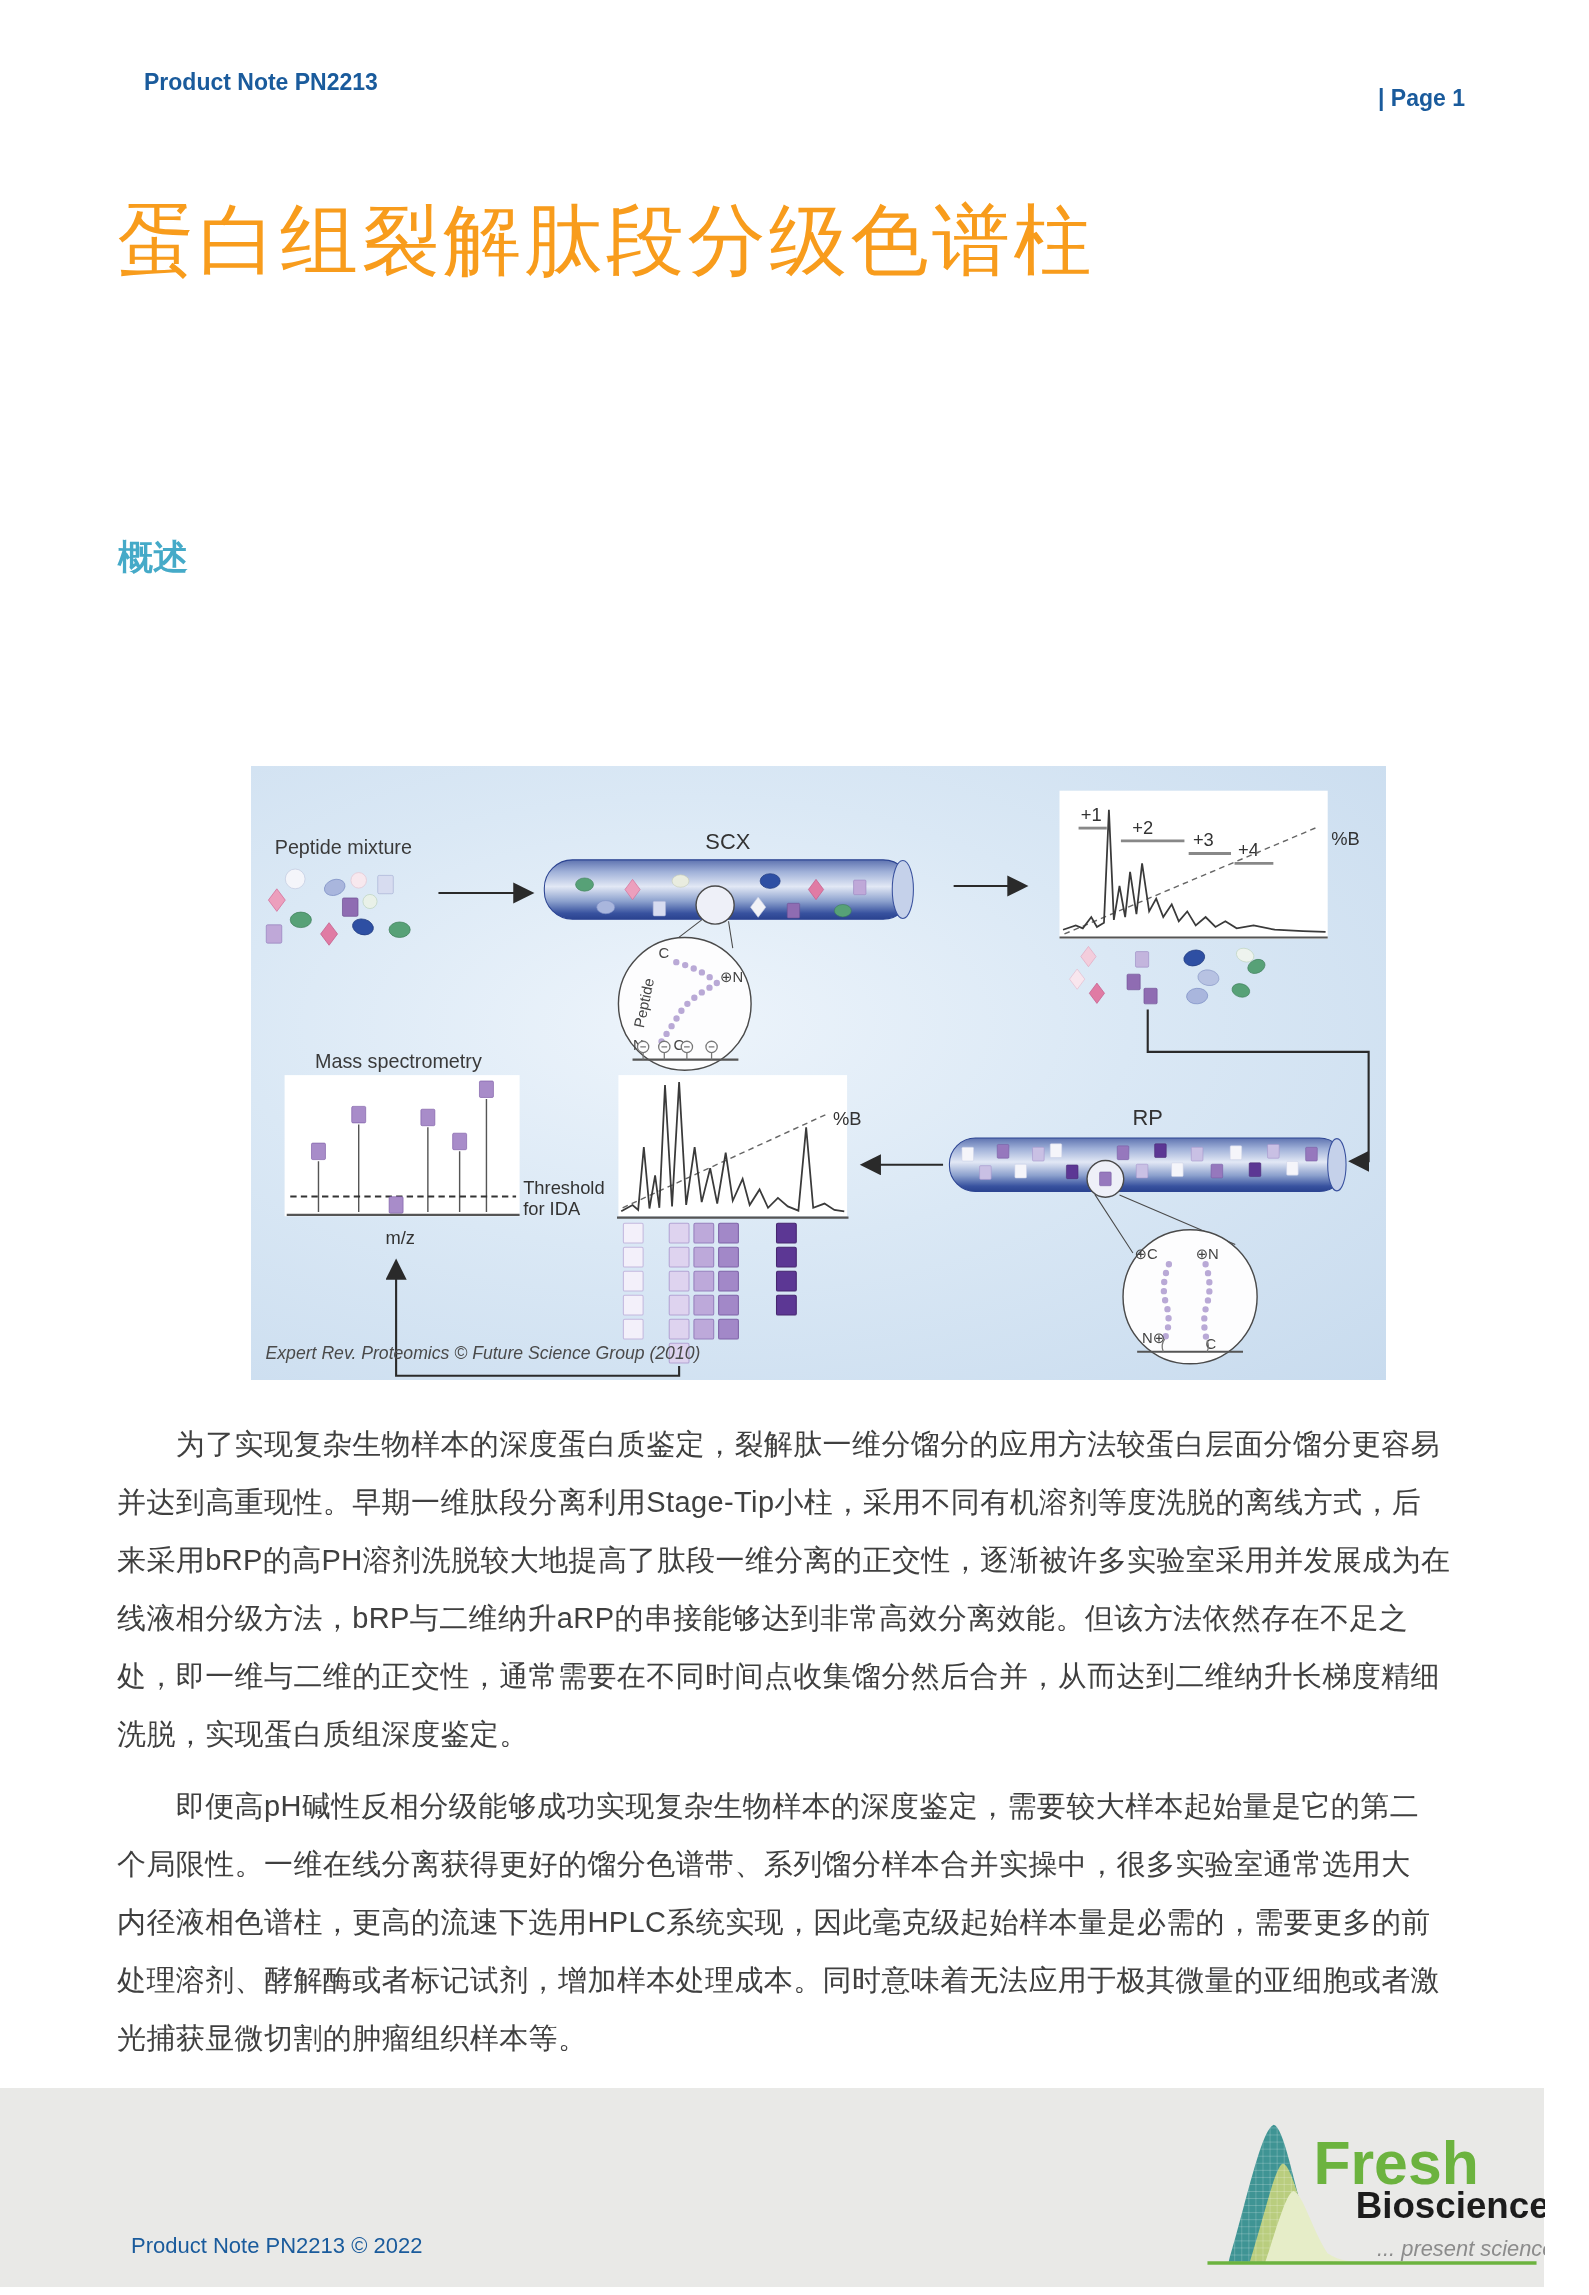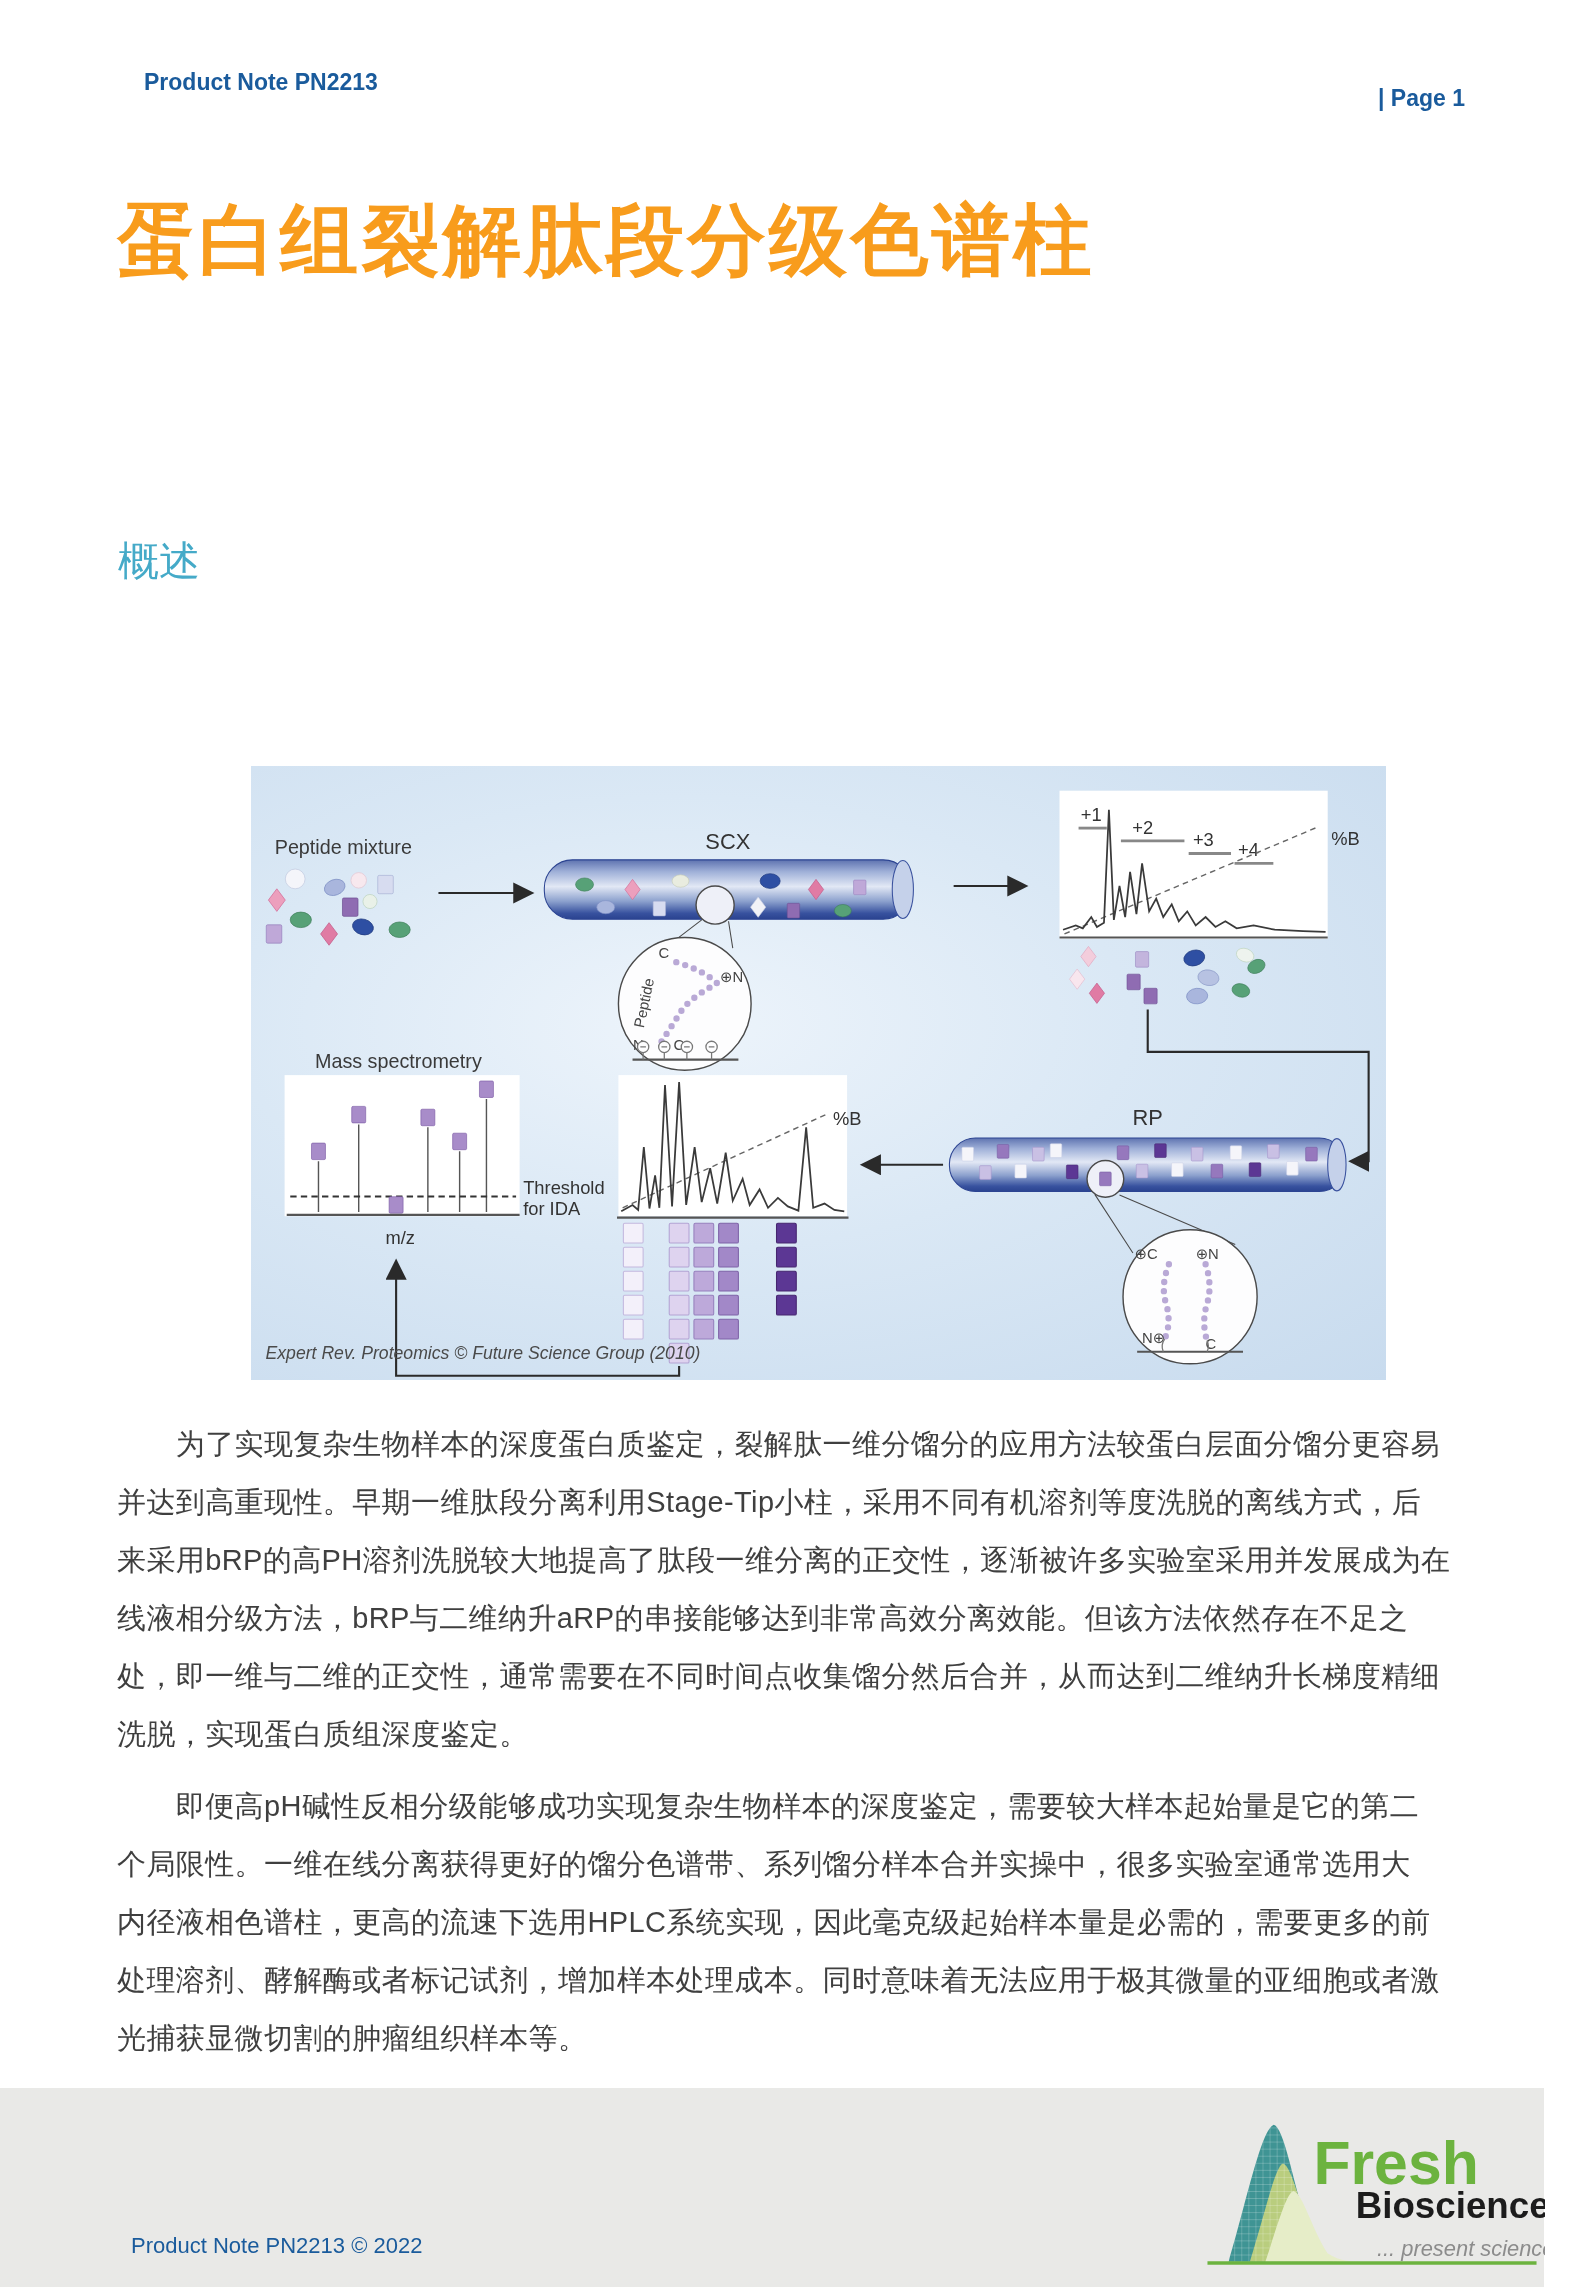--- a/index.html
+++ b/index.html
@@ -4,25 +4,25 @@
 <style>
   html,body{margin:0;padding:0;background:#ffffff;}
   .page{position:relative;width:1589px;height:2295px;background:#ffffff;overflow:hidden;
         font-family:"Liberation Sans", sans-serif;}
 
   
   .hdr-left{position:absolute;left:144px;top:69px;font-size:23px;font-weight:bold;color:#1a5b9c;}
   .hdr-right{position:absolute;right:124px;top:85px;font-size:23px;font-weight:bold;color:#1a5b9c;}
 
   
-  .doc-title{position:absolute;left:117px;top:189px;font-size:78px;font-weight:bold;
+  .doc-title{position:absolute;left:117px;top:189px;font-size:78px;font-weight:normal;
              color:#f89c1c;letter-spacing:3.5px;white-space:nowrap;}
 
   
-  .sec-head{position:absolute;left:118px;top:534px;font-size:41px;font-weight:normal;color:#45aac8;}
+  .sec-head{position:absolute;left:118px;top:534px;font-size:35px;font-weight:bold;color:#45aac8;}
 
   
   .para{position:absolute;left:117px;width:1362px;font-size:29px;line-height:58px;
         color:#3f3f3f;white-space:pre-line;letter-spacing:0.4px;}
   .p1{top:590px;}
   .p2{top:1415px;}
   .p3{top:1777px;}
 
   
   .figure{position:absolute;left:251px;top:766px;width:1135px;height:614px;

